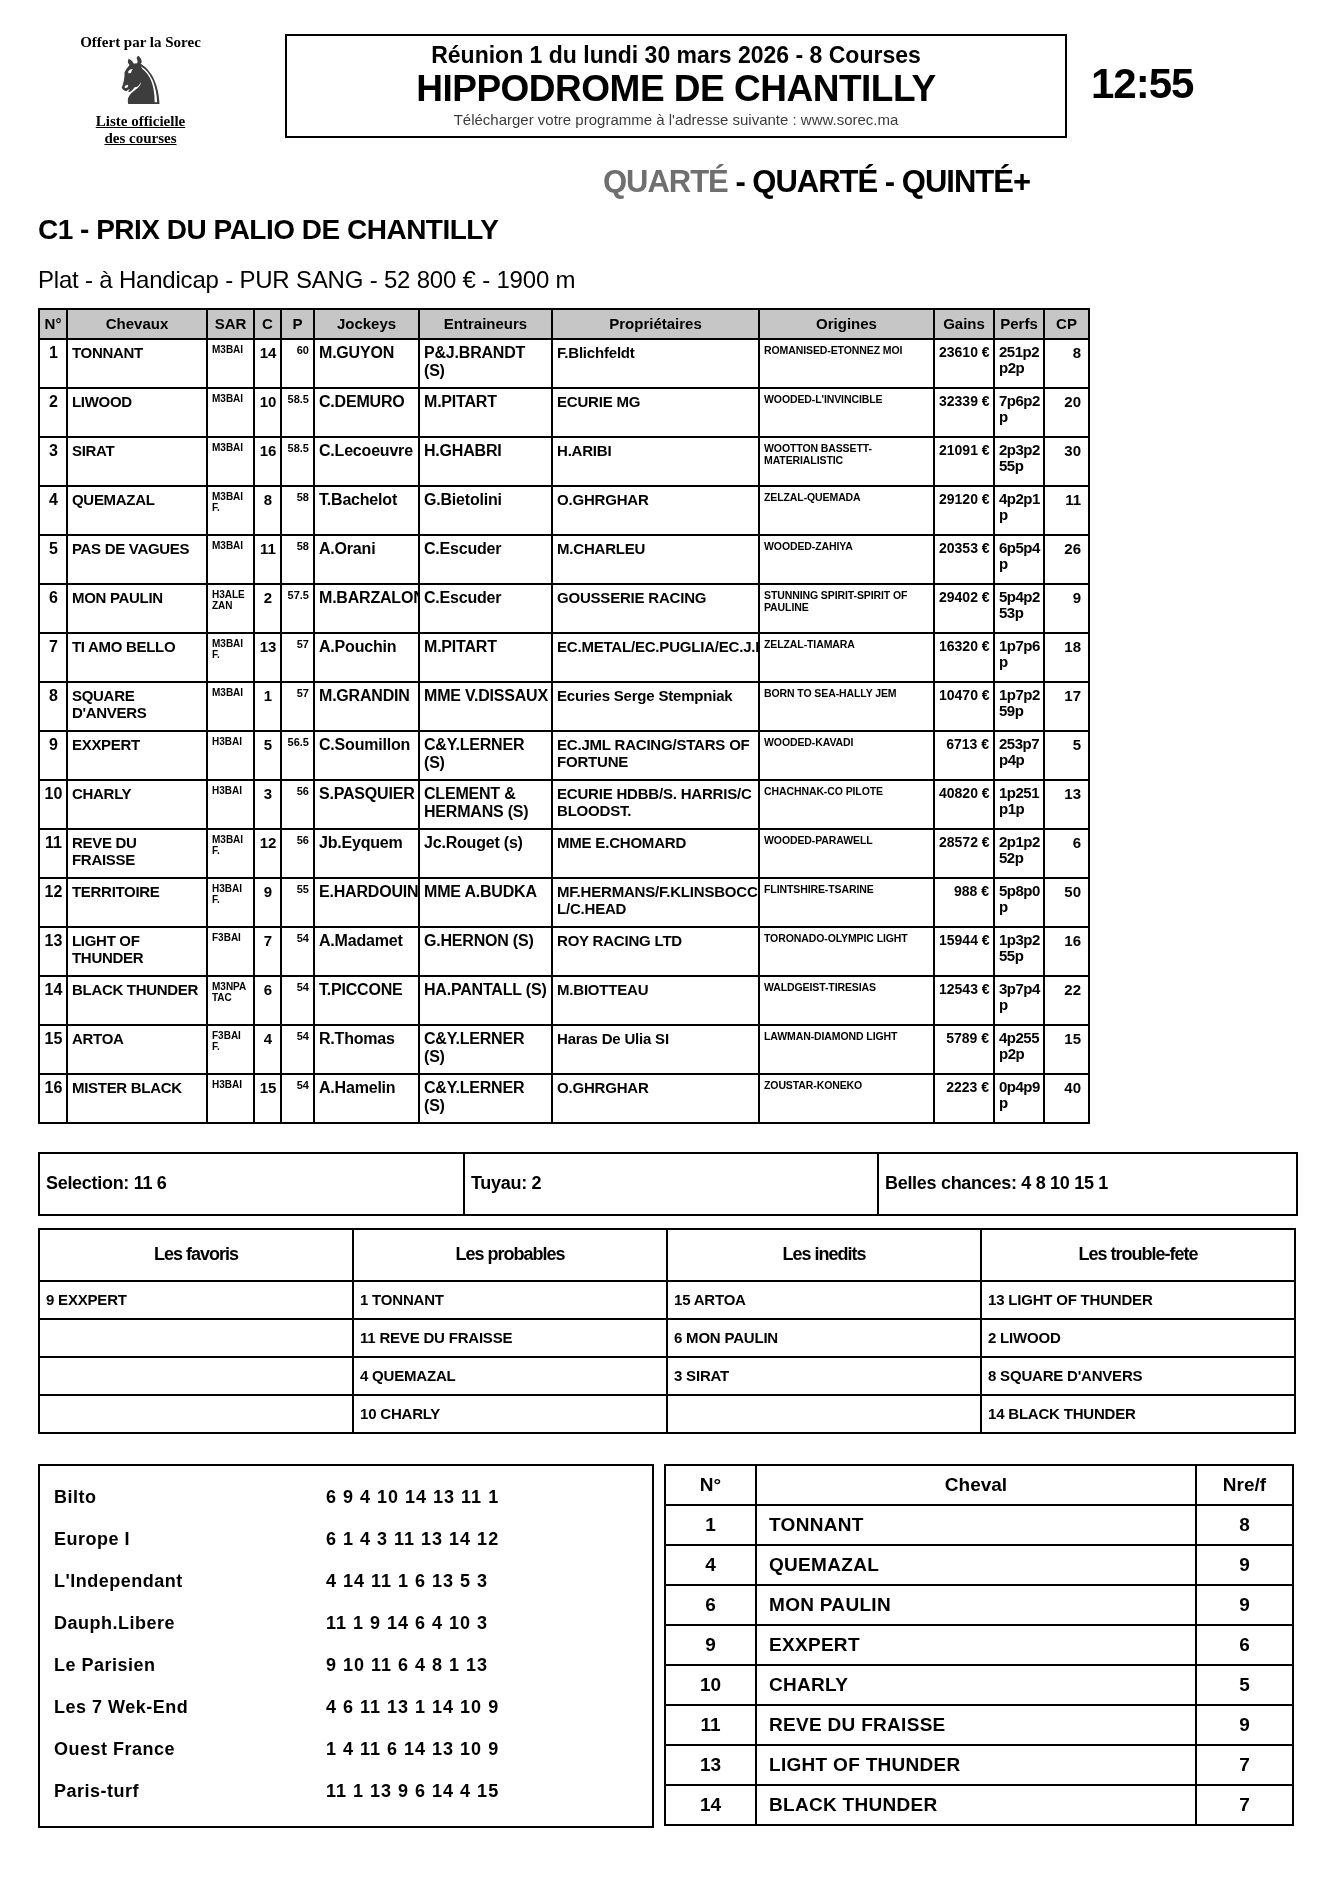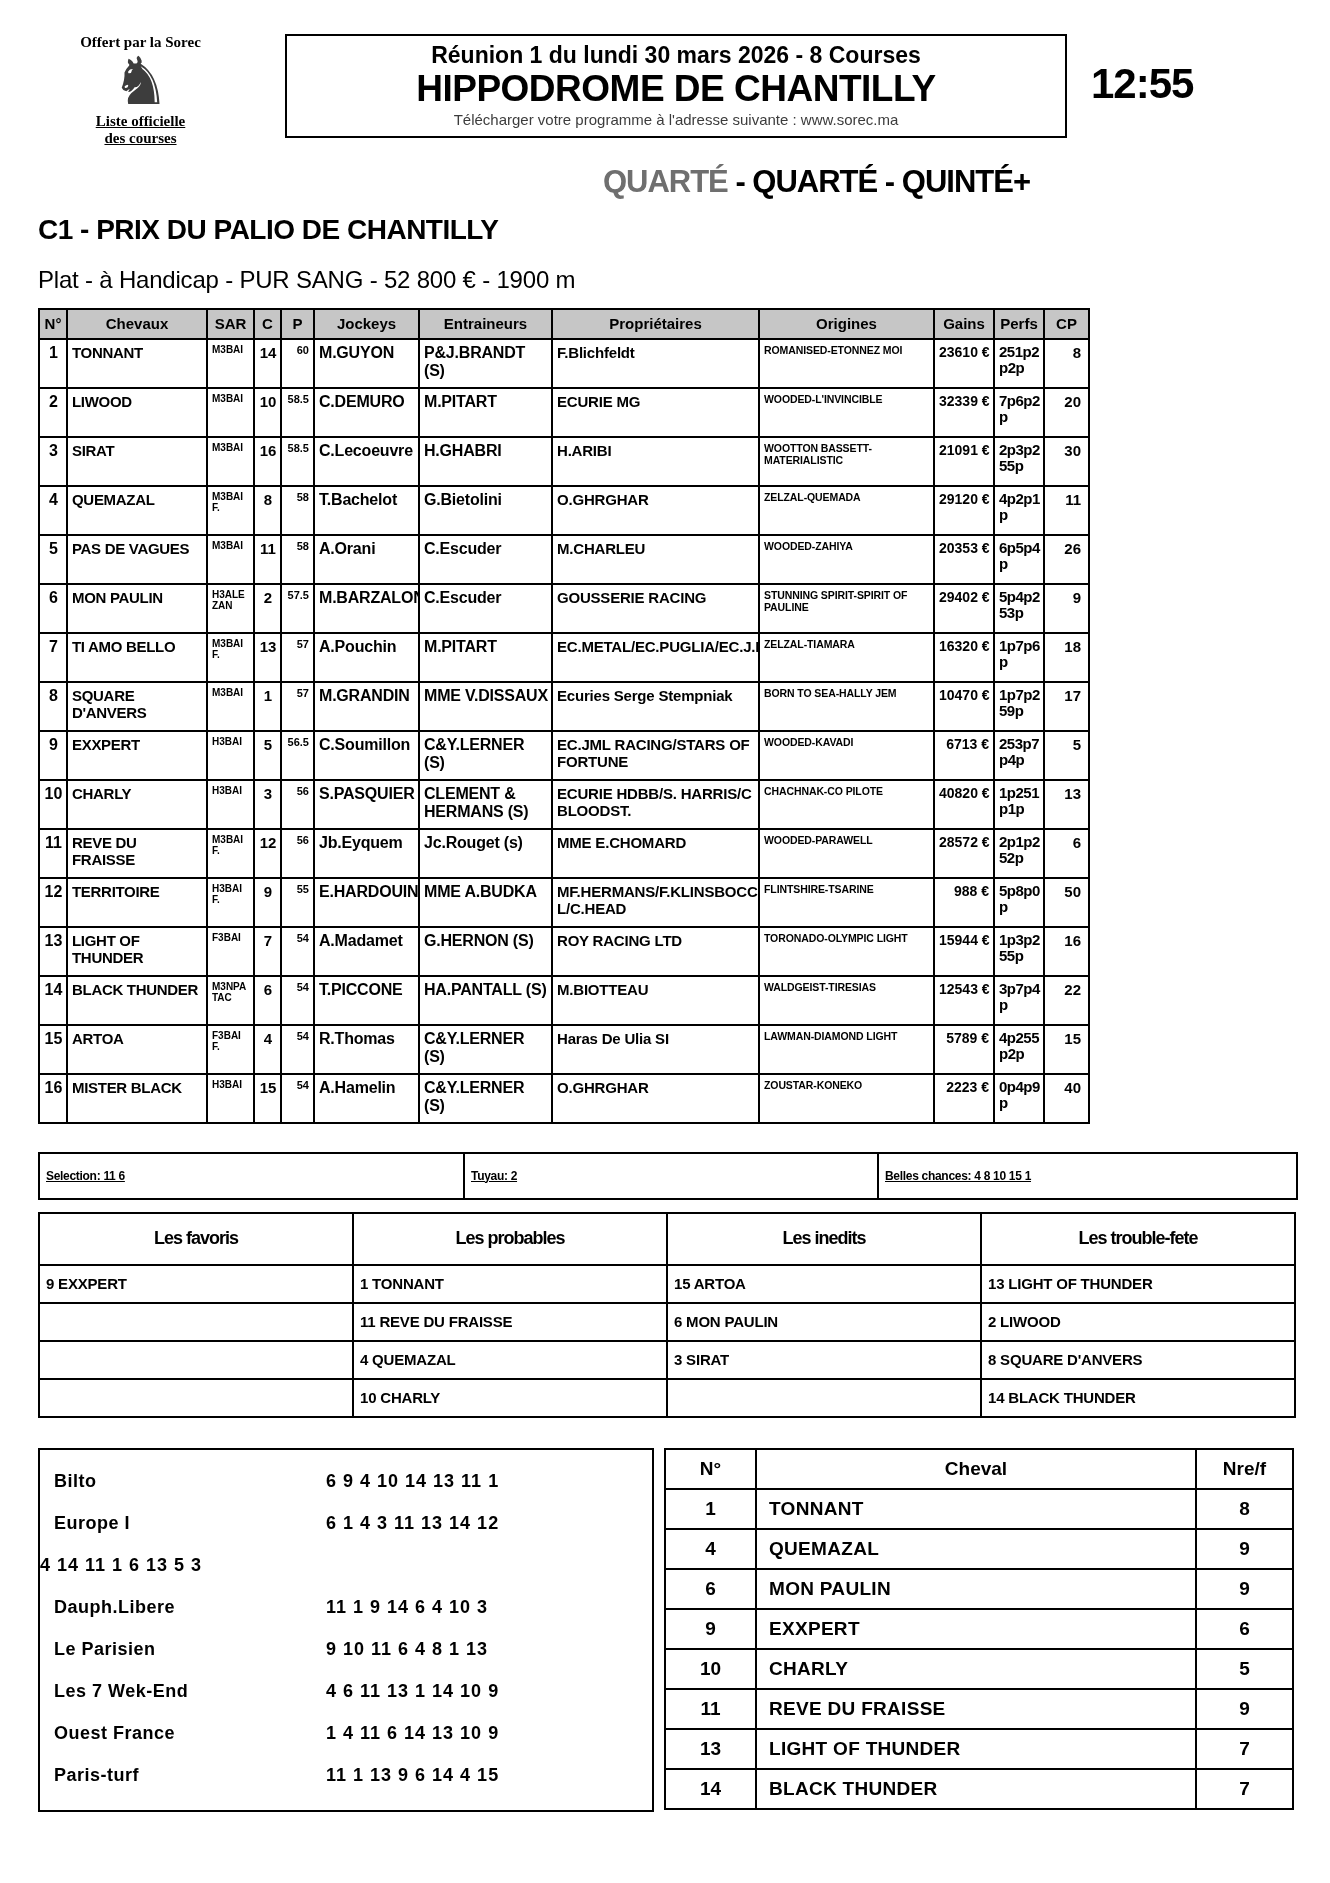--- a/index.html
+++ b/index.html
@@ -38,21 +38,21 @@
   td.t-p{text-align:right;font-size:11px;padding-right:4px;}
   td.t-jockey,td.t-trainer{font-size:16px;letter-spacing:-0.2px;}
   td.t-owner{font-size:15px;letter-spacing:-0.2px;line-height:1.15;}
   td.t-orig{font-size:10.5px;line-height:1.2;letter-spacing:-0.1px;}
   td.t-gains{text-align:right;font-size:14px;padding-right:4px;white-space:nowrap;}
   td.t-perfs{font-size:15px;line-height:1.1;word-break:break-all;letter-spacing:-0.5px;}
   td.t-cp{text-align:right;font-size:15px;padding-right:7px;}
 
   
   .selbar{width:1258px;margin-top:28px;table-layout:fixed;}
-  .selbar td{border:2px solid #000;font-size:12px;font-weight:bold;padding:8px 6px;height:28px;vertical-align:middle;letter-spacing:-0.3px;text-decoration:underline;}
+  .selbar td{border:2px solid #000;font-size:18px;font-weight:bold;padding:16px 6px;height:28px;vertical-align:middle;letter-spacing:-0.3px;}
 
   
   .prono{width:1258px;margin-top:12px;table-layout:fixed;}
   .prono th{border:2px solid #000;font-size:18px;font-weight:bold;letter-spacing:-1px;height:48px;}
   .prono td{border:2px solid #000;font-size:15px;font-weight:bold;padding:2px 2px 2px 6px;height:32px;vertical-align:middle;letter-spacing:-0.2px;}
 
   
   .bottom-row{display:flex;margin-top:30px;align-items:flex-start;}
   .press-box{border:2px solid #000;width:624px;box-sizing:border-box;padding:10px 0 14px;}
   .press-row{display:flex;font-weight:bold;font-size:18px;line-height:42px;}
@@ -404,20 +404,21 @@
     <div class="press-box">
       <div class="press-row">
           <div class="press-name">Bilto</div>
           <div class="press-picks">6 9 4 10 14 13 11 1</div>
         </div>
       <div class="press-row">
           <div class="press-name">Europe I</div>
           <div class="press-picks">6 1 4 3 11 13 14 12</div>
         </div>
       <div class="press-row">
+          <div class="press-name">L'Independant</div>
           <div class="press-picks">4 14 11 1 6 13 5 3</div>
         </div>
       <div class="press-row">
           <div class="press-name">Dauph.Libere</div>
           <div class="press-picks">11 1 9 14 6 4 10 3</div>
         </div>
       <div class="press-row">
           <div class="press-name">Le Parisien</div>
           <div class="press-picks">9 10 11 6 4 8 1 13</div>
         </div>

